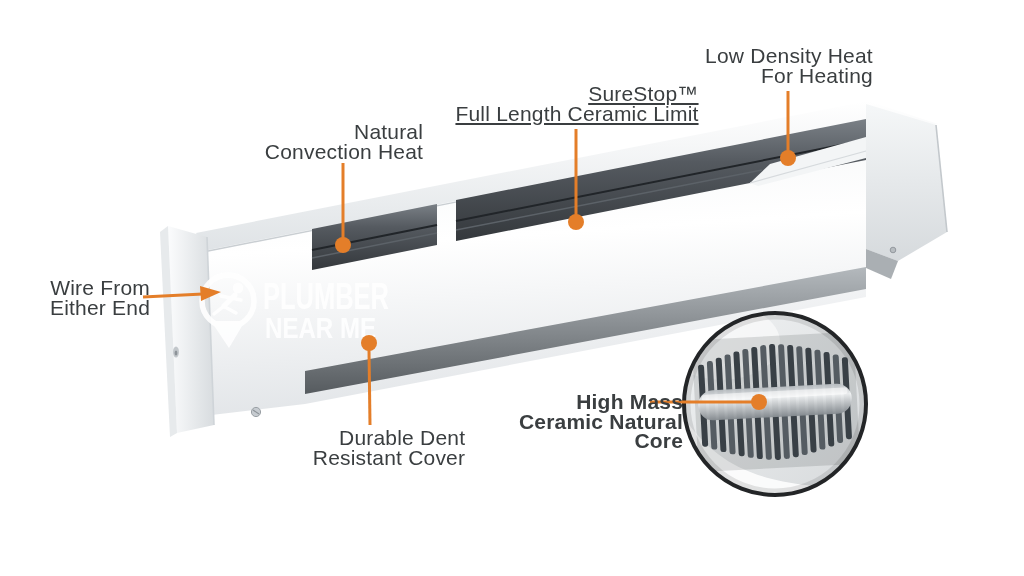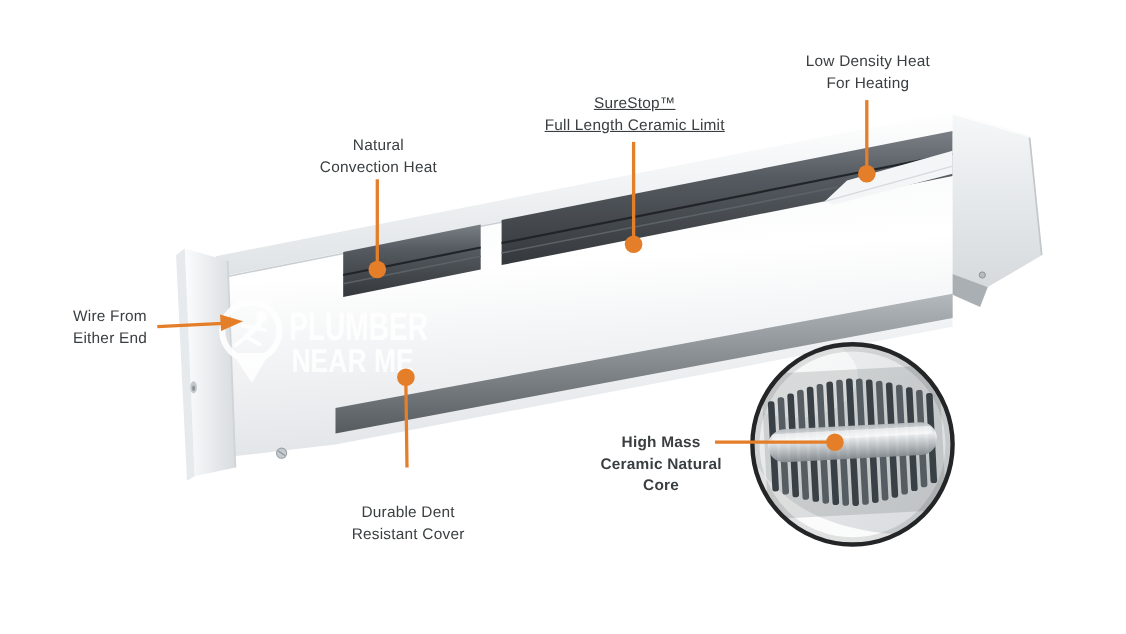--- a/index.html
+++ b/index.html
@@ -3,29 +3,29 @@
 <meta charset="utf-8">
 <style>
   html,body{margin:0;padding:0;background:#ffffff;}
   .stage{
     position:relative;width:1024px;height:576px;overflow:hidden;
     background:#ffffff;font-family:"Liberation Sans",sans-serif;
   }
   .stage svg{position:absolute;left:0;top:0;}
   .callout-label{
     position:absolute;transform:translateX(-50%);
-    text-align:center;color:#3A3E40;font-size:14px;line-height:19.5px;
+    text-align:right;color:#3A3E40;font-size:21px;line-height:19.5px;
     letter-spacing:.2px;white-space:nowrap;z-index:5;
   }
   .callout-label span{display:block;}
   .pos-natural{left:344px;top:122px;}
   .pos-surestop{left:577px;top:84px;text-decoration:underline;}
   .pos-lowdensity{left:789px;top:46px;}
   .pos-wire{left:100px;top:278px;}
-  .pos-durable{left:371px;top:428px;margin-top:28px;}
+  .pos-durable{left:389px;top:428px;}
   .pos-highmass{left:601px;top:392px;font-weight:bold;}
 </style>
 </head>
 <body>
 
 <div class="stage">
 
   <svg width="1024" height="576" viewBox="0 0 1024 576">
     <defs>
       <linearGradient id="gTop" x1="0" y1="0" x2="0" y2="1">

